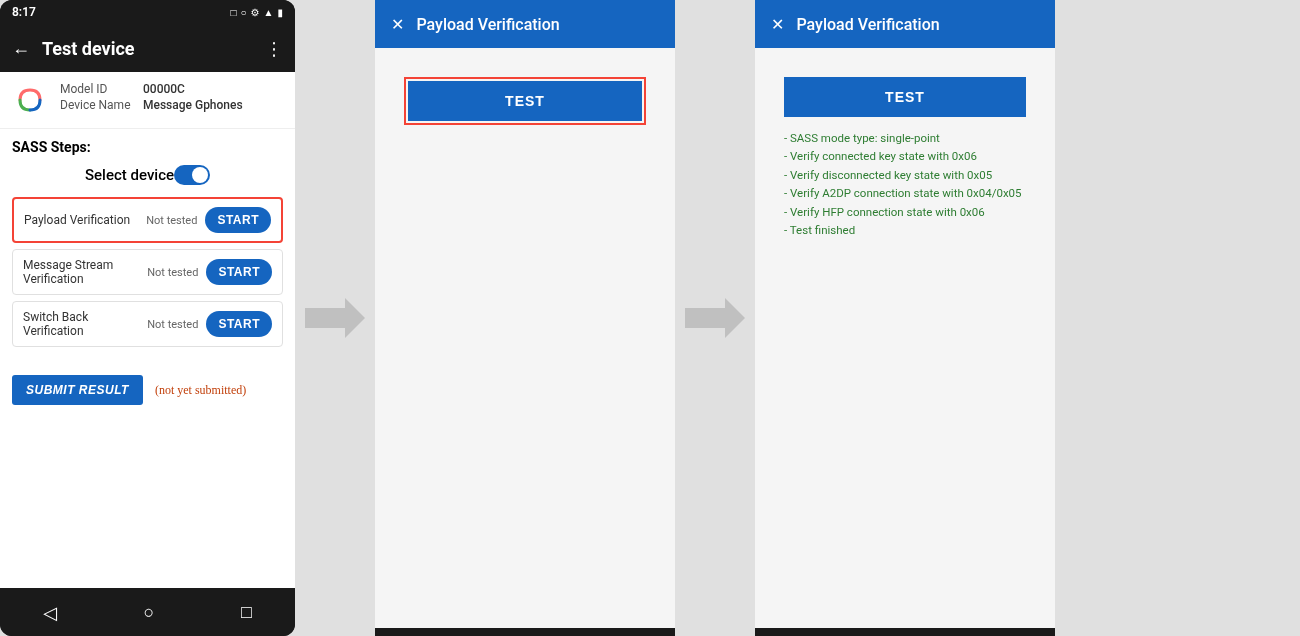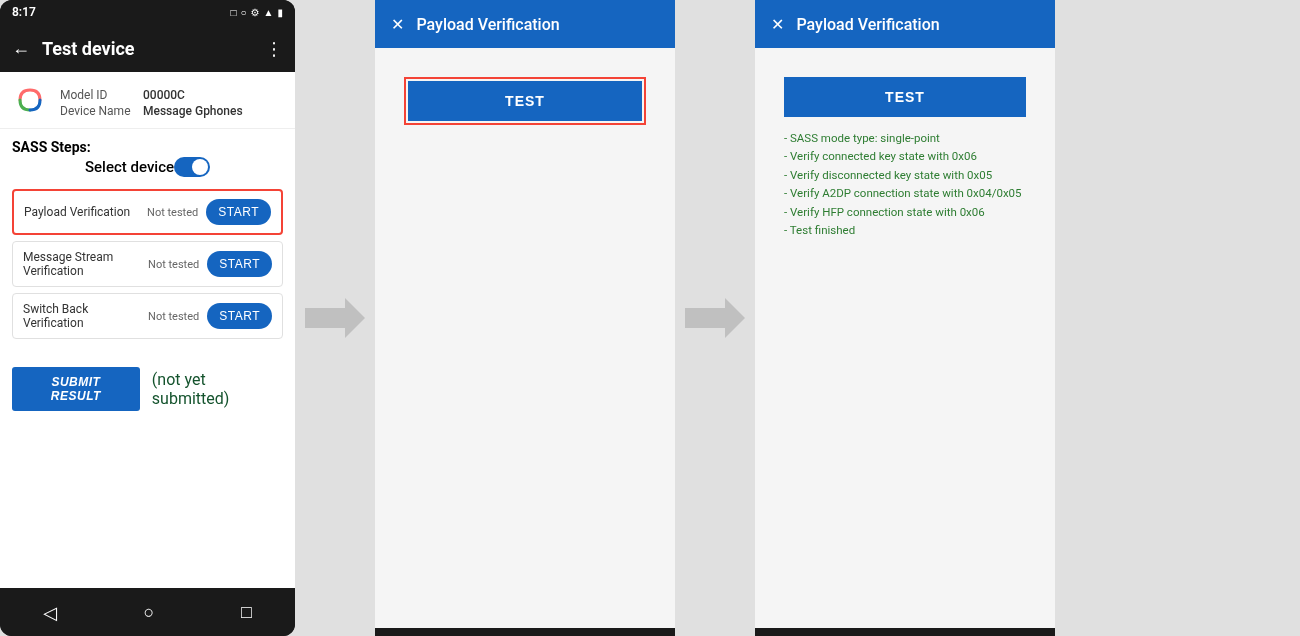--- a/index.html
+++ b/index.html
@@ -70,21 +70,21 @@
       flex: 1;
       display: flex;
       flex-direction: column;
       overflow: hidden;
     }
 
     .device-info {
       background: white;
       padding: 10px 12px;
       display: flex;
-      align-items: flex-end;
+      align-items: flex-start;
       gap: 12px;
       border-bottom: 1px solid #eee;
     }
 
     .device-logo {
       width: 36px;
       height: 36px;
     }
 
     .device-details {
@@ -109,21 +109,21 @@
       font-weight: 500;
     }
 
     .sass-section {
       padding: 10px 12px;
     }
 
     .sass-title {
       font-size: 14px;
       font-weight: 700;
-      margin-bottom: 2px;
+      margin-bottom: 10px;
       color: #000;
     }
 
     .select-device-row {
       display: flex;
       align-items: center;
       justify-content: center;
       margin-bottom: 12px;
     }
 
@@ -176,21 +176,21 @@
       color: #666;
       margin: 0 8px;
     }
 
     .start-btn {
       background: #1565c0;
       color: white;
       border: none;
       padding: 6px 12px;
       font-size: 12px;
-      font-weight: 400;
+      font-weight: 700;
       border-radius: 13px;
       cursor: pointer;
       letter-spacing: 0.5px;
     }
 
     .submit-row {
       display: flex;
       align-items: center;
       gap: 12px;
       padding: 12px 12px;
@@ -203,22 +203,23 @@
       padding: 8px 14px;
       font-size: 12px;
       font-weight: 600;
       border-radius: 3px;
       cursor: pointer;
       letter-spacing: 0.5px;
       font-style: italic;
     }
 
     .not-submitted {
-      color: #14532d;
-      font-size: 16px;
+      color: #c2410c;
+      font-size: 12px;
+      font-family: Liberation Serif, serif;
     }
 
     .nav-bar {
       background: #1a1a1a;
       height: 48px;
       display: flex;
       align-items: center;
       justify-content: space-around;
     }
 

